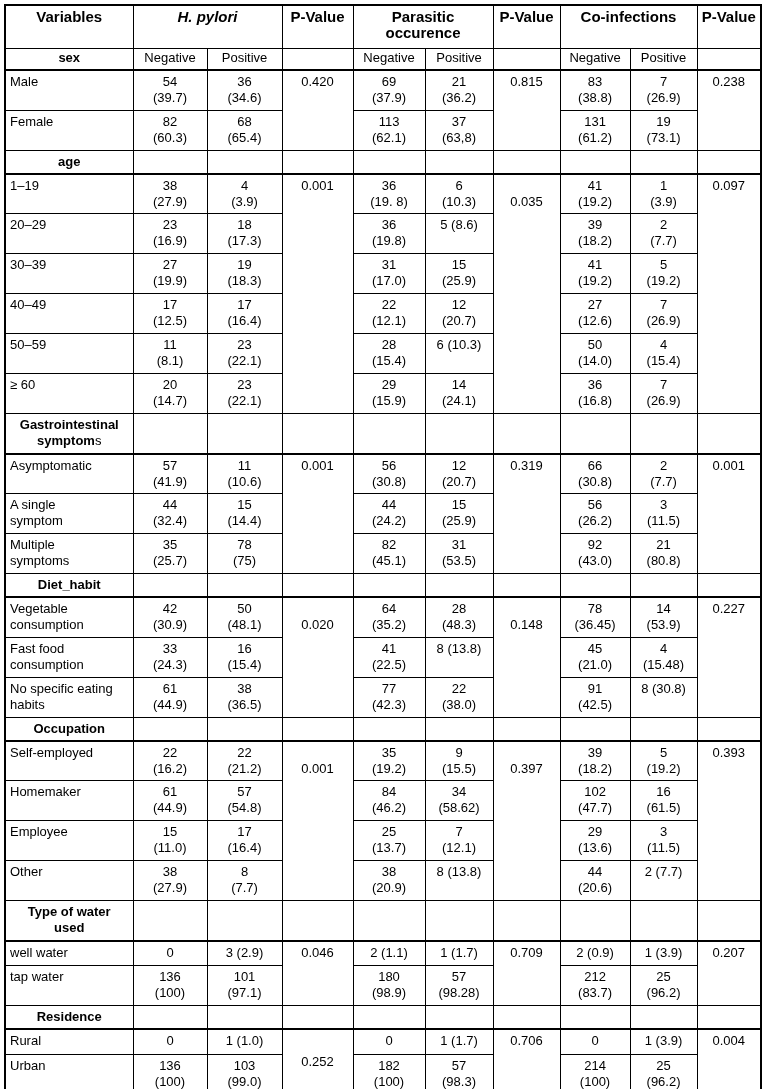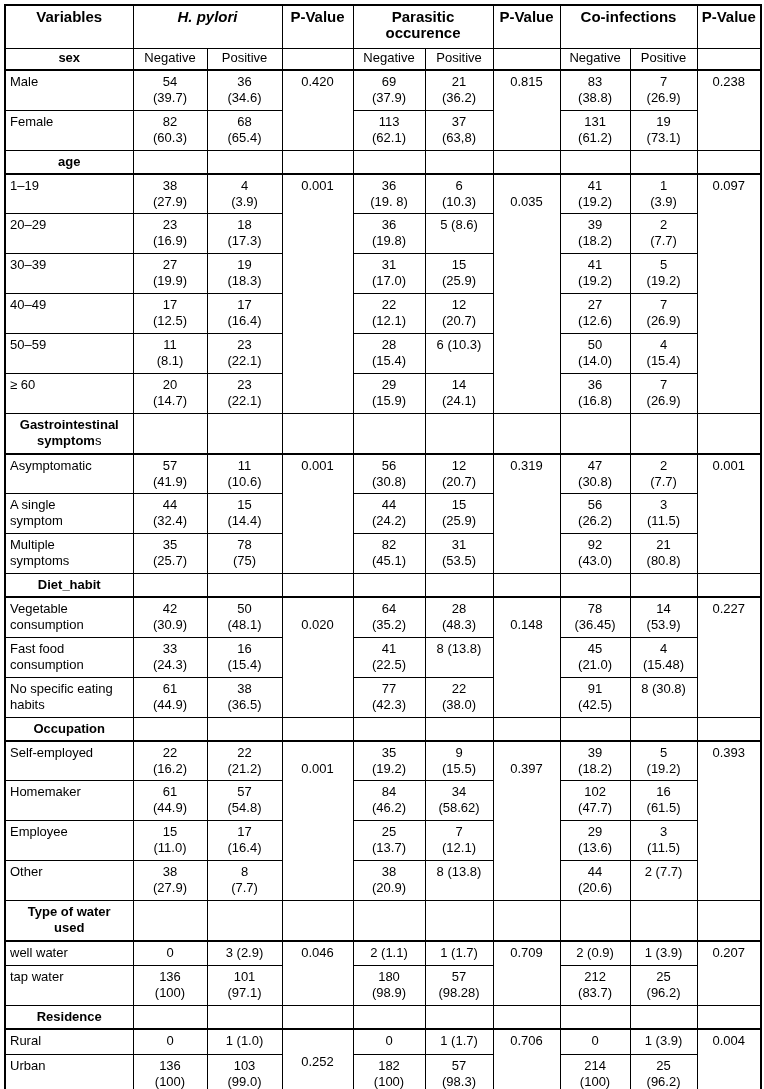--- a/index.html
+++ b/index.html
@@ -256,21 +256,21 @@
           <td class="val">57
 (41.9)</td>
           <td class="val">11
 (10.6)</td>
           <td class="pv top" rowspan="3">0.001</td>
           <td class="val">56
 (30.8)</td>
           <td class="val">12
 (20.7)</td>
           <td class="pv top" rowspan="3">0.319</td>
-          <td class="val">47
+          <td class="val">66
 (30.8)</td>
           <td class="val">2
 (7.7)</td>
           <td class="pv top" rowspan="3">0.001</td>
         </tr>
         <tr class="r2">
           <td class="lab">A single
 symptom</td>
           <td class="val">44
 (32.4)</td>

